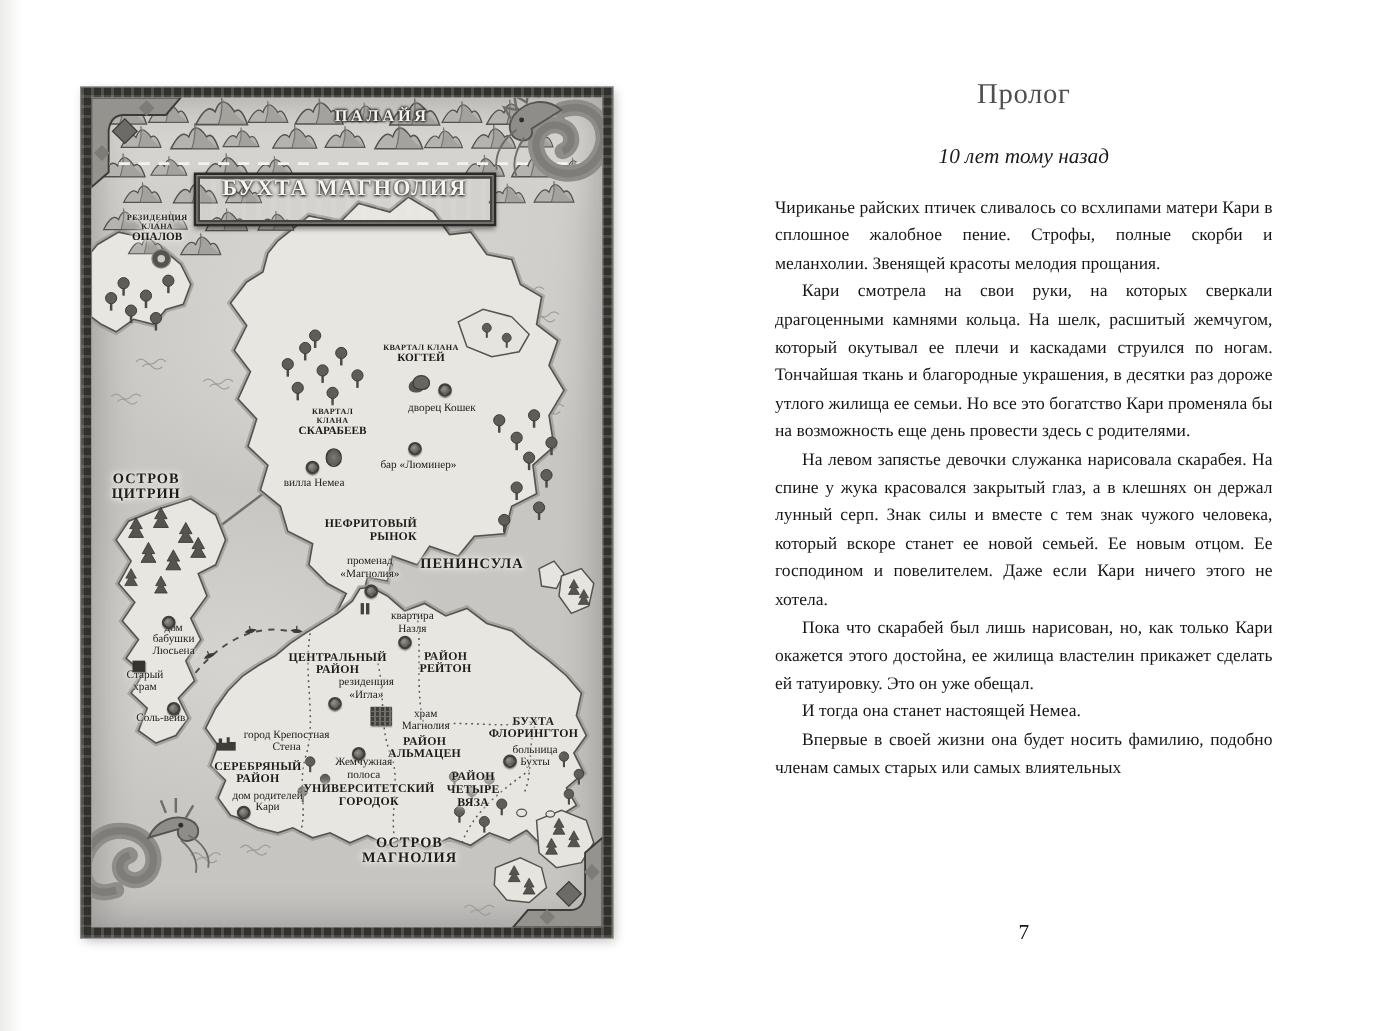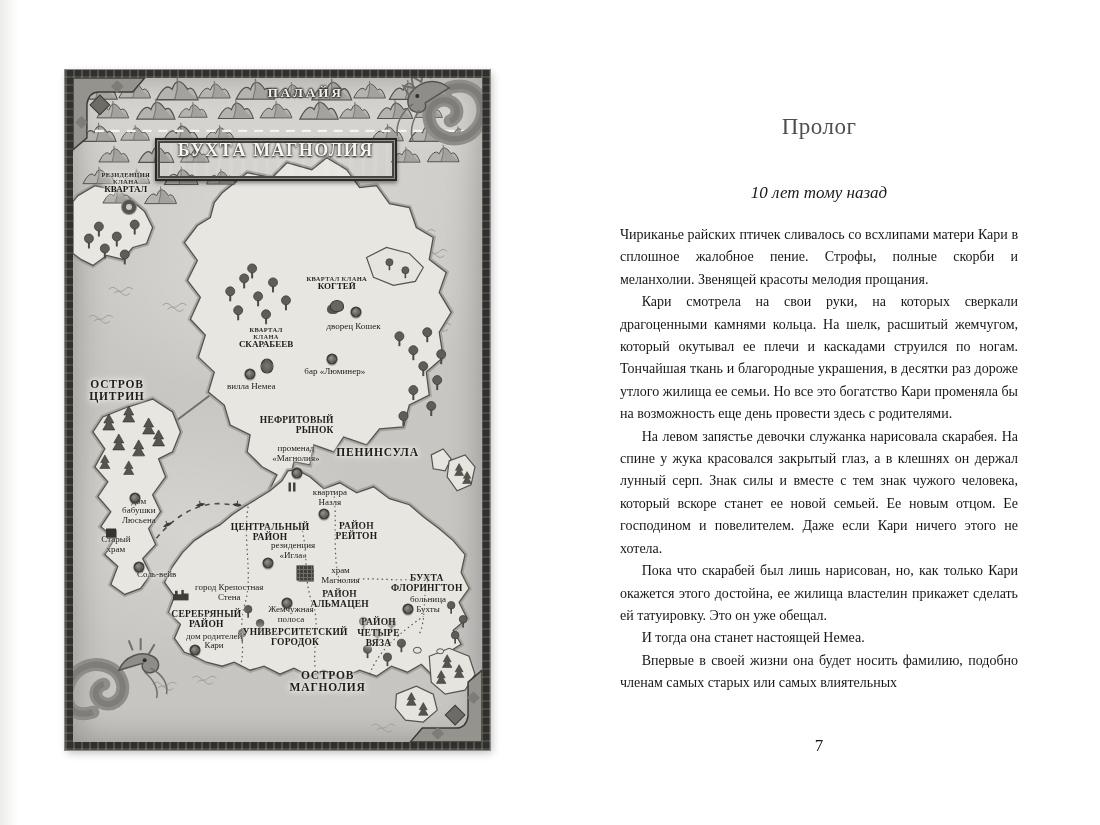--- a/index.html
+++ b/index.html
@@ -69,23 +69,23 @@
   .mk-buildings{width:16px;height:11px;background:#3e3d38;
     clip-path:polygon(0 100%,0 40%,15% 40%,15% 10%,32% 10%,32% 40%,55% 40%,55% 0,70% 0,70% 35%,100% 35%,100% 100%);}
   .mk-scarab{width:11px;height:13px;border-radius:50% 50% 46% 46%;
     background:radial-gradient(#7b7a74,#4b4a44);border:1px solid #33322d;}
   .mk-cat{width:12px;height:10px;border-radius:50% 50% 42% 42%;background:#676660;
     border:1px solid #3b3a34;box-shadow:-4px 3px 0 -1px #56554f;}
   .mk-figures{width:7px;height:9px;
     background:linear-gradient(90deg,#44433e 0 2.5px,transparent 2.5px 4.5px,#44433e 4.5px 7px);}
   
   .right-page{position:absolute;left:620px;top:0;width:398px;height:825px;color:#161616;}
-  .prologue-title{margin:114px 0 0 0;font-weight:normal;font-size:23px;color:#4f4f4f;
+  .prologue-title{margin:62px 0 0 0;font-weight:normal;font-size:23px;color:#4f4f4f;
     text-align:center;letter-spacing:.5px;}
-  .dateline{margin-top:43px;font-style:italic;font-size:17px;text-align:center;color:#1a1a1a;}
+  .dateline{margin-top:27px;font-style:italic;font-size:17px;text-align:center;color:#1a1a1a;}
   #body-text{margin-top:21px;}
   #body-text p{margin:0;font-size:14px;line-height:22.4px;text-align:justify;
     hyphens:auto;-webkit-hyphens:auto;}
   #body-text p.indent{text-indent:1.55em;}
   .page-number{position:absolute;left:0;top:736px;width:100%;text-align:center;font-size:17px;}
 </style>
 </head>
 <body>
 
 <div class="map-frame">
@@ -301,21 +301,21 @@
         <circle cx="82" cy="44" r="2" fill="#2e2d29"></circle>
       </g>
     </svg>
 
     <div class="map-banner">
       <span>БУХТА МАГНОЛИЯ</span>
     </div>
     <div id="map-labels">
         <div class="map-label palaya" style="left: 53%; top: 2.3%; padding-left: 32px;"><span class="main">ПАЛАЙЯ</span></div>
         <div class="map-label quarter" style="left: 12.9%; top: 15.8%;"><span class="sub">РЕЗИДЕНЦИЯ
-КЛАНА</span><span class="main">КВАРТАЛ</span></div>
+КЛАНА</span><span class="main">ОПАЛОВ</span></div>
         <div class="map-label quarter" style="left: 64.5%; top: 30.8%;"><span class="sub">КВАРТАЛ КЛАНА</span><span class="main">КОГТЕЙ</span></div>
         <div class="map-label quarter" style="left: 47.2%; top: 39.2%;"><span class="sub">КВАРТАЛ
 КЛАНА</span><span class="main">СКАРАБЕЕВ</span></div>
         <div class="map-label poi" style="left: 68.6%; top: 37.5%;"><span class="main">дворец Кошек</span></div>
         <div class="map-label poi" style="left: 64%; top: 44.3%;"><span class="main">бар «Люминер»</span></div>
         <div class="map-label poi" style="left: 43.6%; top: 46.5%;"><span class="main">вилла Немеа</span></div>
         <div class="map-label region" style="left: 8.8%; top: 47%;"><span class="main">ОСТРОВ
 ЦИТРИН</span></div>
         <div class="map-label district" style="left: 54.7%; top: 52.2%; text-align: right;"><span class="main">НЕФРИТОВЫЙ
 РЫНОК</span></div>
@@ -351,21 +351,21 @@
 Кари</span></div>
         <div class="map-label district" style="left: 54.3%; top: 84.2%;"><span class="main">УНИВЕРСИТЕТСКИЙ
 ГОРОДОК</span></div>
         <div class="map-label region" style="left: 60.3%; top: 90.8%;"><span class="main">ОСТРОВ
 МАГНОЛИЯ</span></div>
         <div class="map-label poi" style="left: 16.1%; top: 65.3%;"><span class="main">дом
 бабушки
 Люсьена</span></div>
         <div class="map-label poi" style="left: 10.5%; top: 70.4%;"><span class="main">Старый
 храм</span></div>
-        <div class="map-label poi" style="left: 13.6%; top: 74.9%; margin-left: 28px;"><span class="main">Соль-вейв</span></div>
+        <div class="map-label poi" style="left: 13.6%; top: 74.9%;"><span class="main">Соль-вейв</span></div>
         <div class="map-marker mk-donut" style="left: 13.6%; top: 19.4%;"></div>
         <div class="map-marker mk-cat" style="left: 64.5%; top: 34.4%;"></div>
         <div class="map-marker mk-dot" style="left: 69.3%; top: 35.3%;"></div>
         <div class="map-marker mk-scarab" style="left: 47.4%; top: 43.4%;"></div>
         <div class="map-marker mk-dot" style="left: 43.3%; top: 44.6%;"></div>
         <div class="map-marker mk-dot" style="left: 63.3%; top: 42.3%;"></div>
         <div class="map-marker mk-dot" style="left: 54.7%; top: 59.5%;"></div>
         <div class="map-marker mk-figures" style="left: 53.6%; top: 61.6%;"></div>
         <div class="map-marker mk-dot" style="left: 61.3%; top: 65.6%;"></div>
         <div class="map-marker mk-dot" style="left: 47.7%; top: 73%;"></div>

